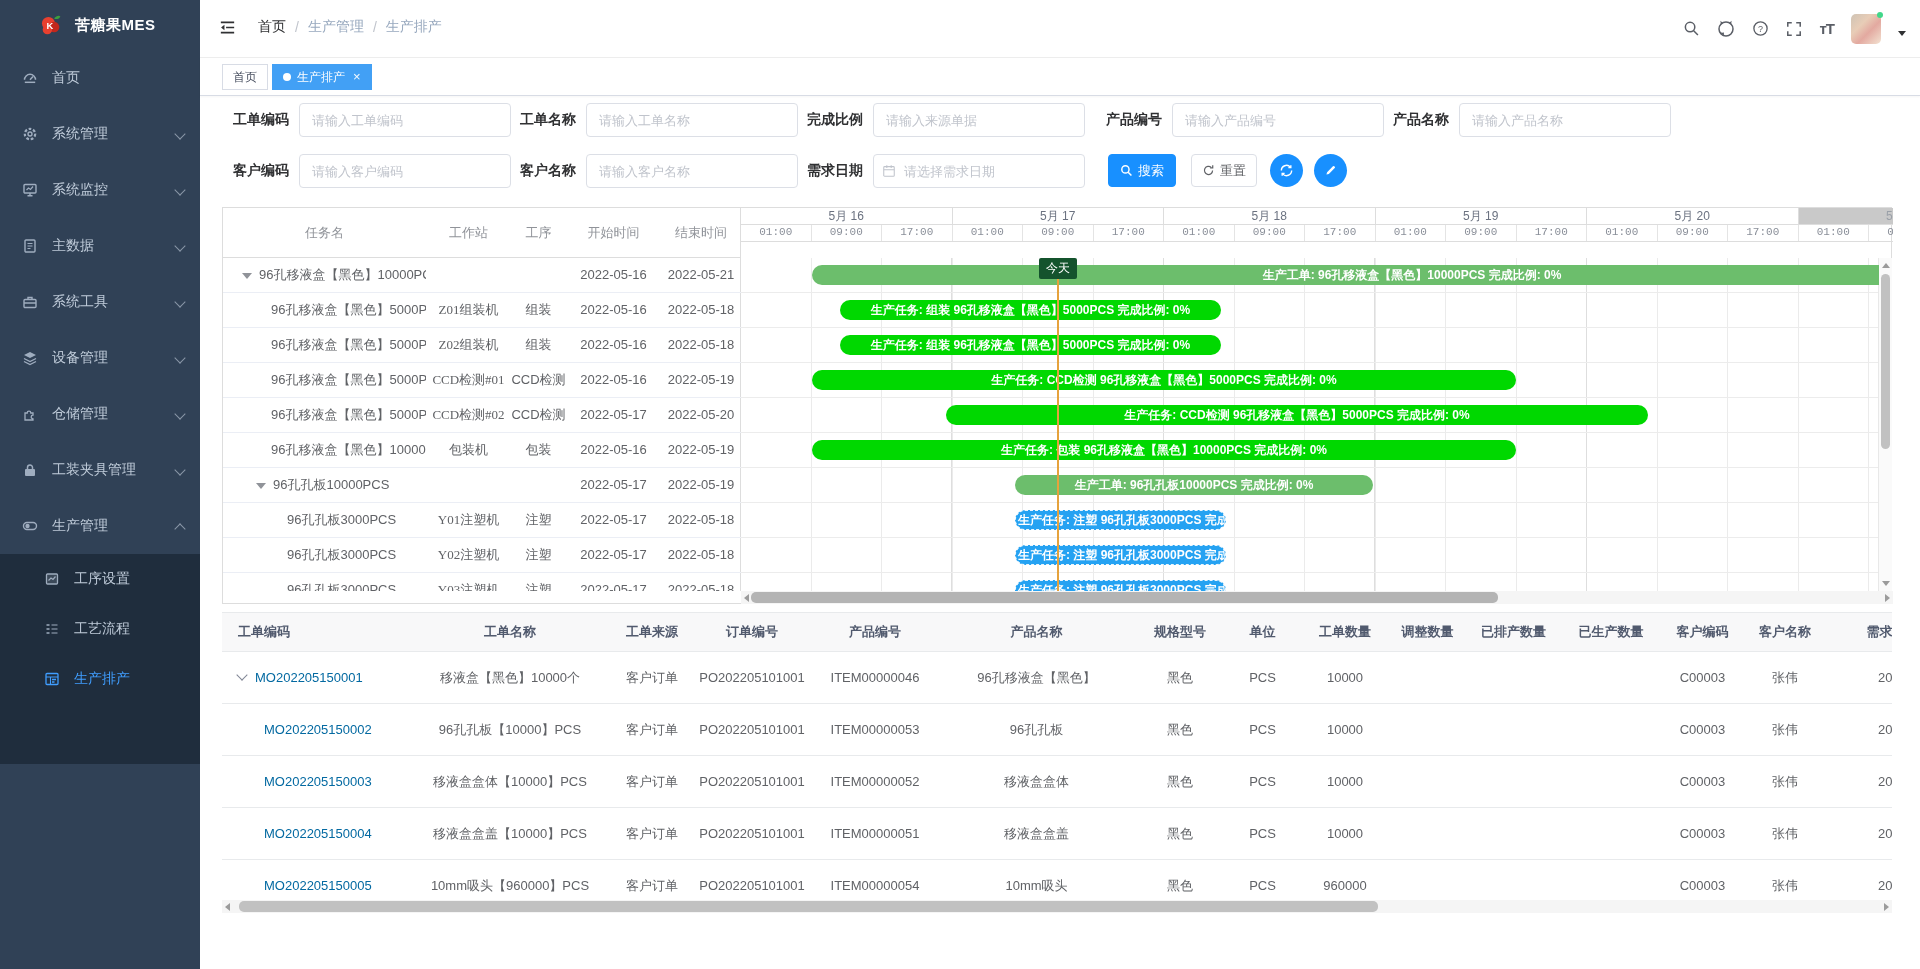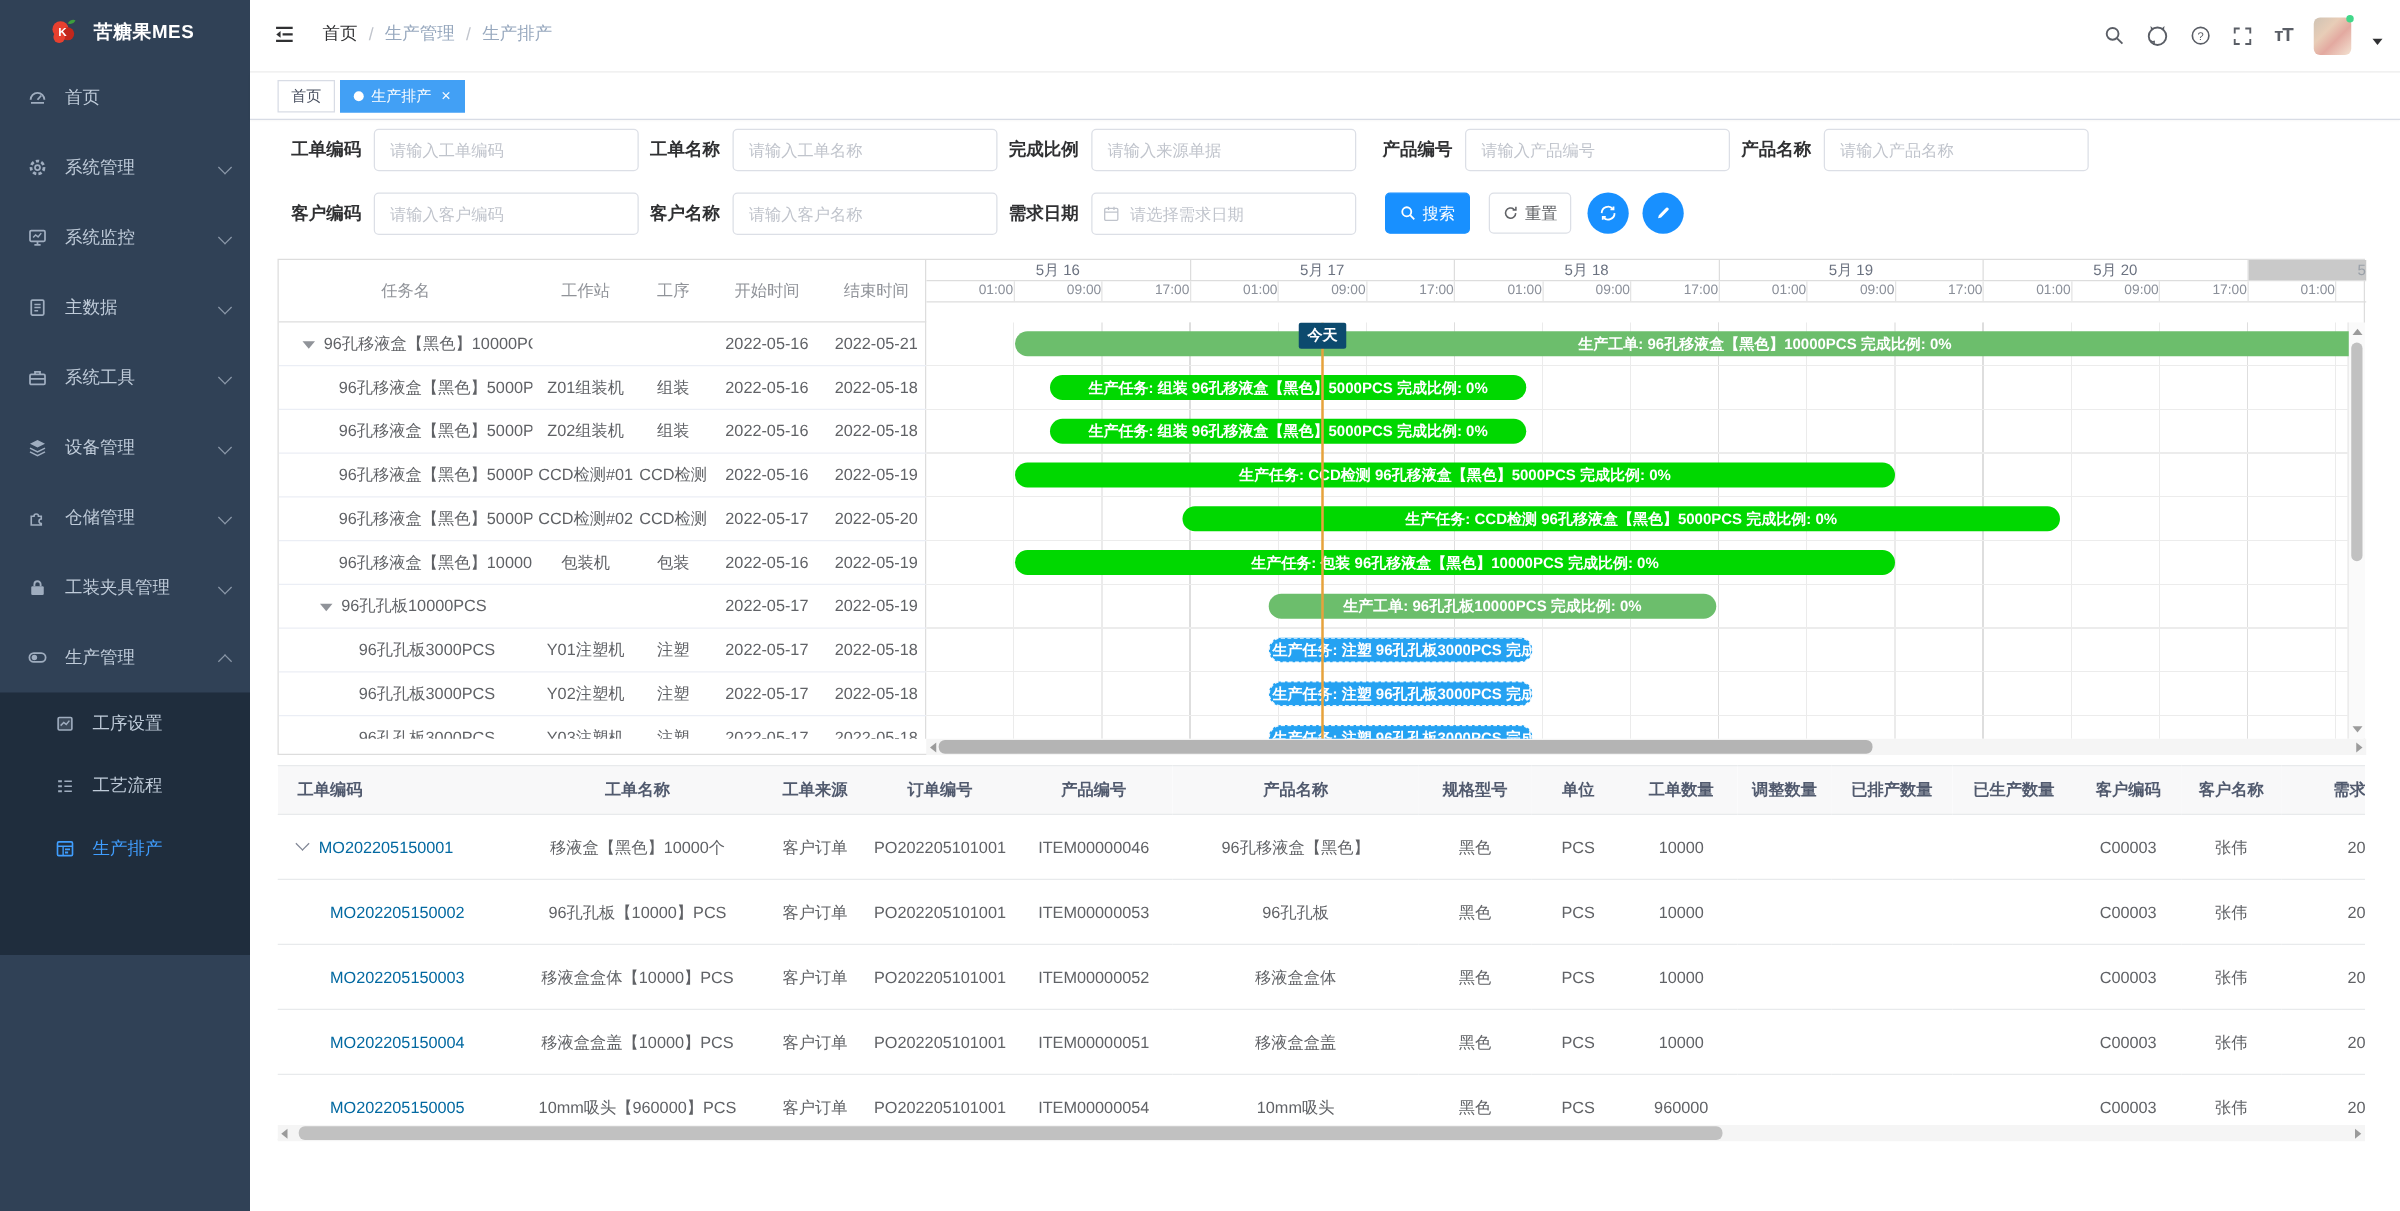--- a/index.html
+++ b/index.html
@@ -60,44 +60,44 @@
   .cbtn.edit{left:1114px;}
   
   .gantt{position:absolute;left:22px;top:207px;width:1670px;height:397px;border:1px solid #ddd;box-sizing:border-box;}
   .g-left{position:absolute;left:0;top:0;width:518px;height:383px;border-right:1px solid #ddd;box-sizing:border-box;}
   .g-left-head{position:absolute;left:0;top:0;width:518px;height:50px;border-bottom:1px solid #ddd;display:flex;align-items:center;color:#909399;font-size:13px;box-sizing:border-box;}
   .g-lh{text-align:center;}
   .g-left-rows{position:absolute;left:0;top:50px;width:518px;height:333px;overflow:hidden;}
   .g-lrow{display:flex;height:35px;border-bottom:1px solid #ebeef5;box-sizing:border-box;}
   .g-c{font-size:13px;color:#606266;line-height:34px;white-space:nowrap;overflow:hidden;box-sizing:border-box;}
   .g-c.name{width:203px;}
-  .g-c.station{width:85px;text-align:center;}
+  .g-c.station{width:85px;text-align:center;font-family:Liberation Serif, serif;}
   .g-c.process{width:55px;text-align:center;}
   .g-c.start{width:95px;text-align:center;}
   .g-c.end{width:80px;text-align:center;}
   .tri{display:inline-block;width:0;height:0;border-left:5px solid transparent;border-right:5px solid transparent;border-top:6px solid #909399;margin-right:7px;vertical-align:middle;cursor:pointer;}
   .g-head-right{position:absolute;left:518px;top:0;width:1152px;height:50px;overflow:hidden;}
   .g-week{height:16px;border-bottom:1px solid #ddd;font-size:12px;color:#6b7280;display:flex;align-items:center;justify-content:center;box-sizing:border-box;}
   .g-week span{margin-left:115px;}
   .g-days,.g-hours{display:flex;height:17px;border-bottom:1px solid #ddd;box-sizing:border-box;width:1400px;}
   .g-day{font-size:12px;color:#6b7280;text-align:center;line-height:16px;border-right:1px solid #ddd;box-sizing:border-box;flex:none;}
   .g-day.muted{background:#c9c9c9;color:#9aa0a8;}
-  .g-hour{font-size:11px;color:#8a8f99;text-align:right;line-height:15px;border-right:1px solid #e4e4e4;box-sizing:border-box;flex:none;}
+  .g-hour{font-size:11px;color:#8a8f99;text-align:center;line-height:15px;border-right:1px solid #e4e4e4;box-sizing:border-box;flex:none;font-family:Liberation Mono, monospace;}
   .g-grid{position:absolute;left:518px;top:50px;width:1138px;height:333px;overflow:hidden;background-image:
      repeating-linear-gradient(to bottom,transparent 0 34px,#ececec 34px 35px),
      repeating-linear-gradient(to right,transparent 0 210.5px,#dedede 210.5px 211.5px),
      repeating-linear-gradient(to right,transparent 0 69.5px,#ebebeb 69.5px 70.5px);}
   .bar{position:absolute;height:20px;border-radius:10px;display:flex;align-items:center;overflow:hidden;z-index:2;cursor:pointer;box-sizing:border-box;}
   .bar .bl{width:100%;text-align:center;font-size:12px;font-weight:600;color:#fff;white-space:nowrap;}
   .bar.order{background:#6cbe6c;}
   .bar.task{background:#00d800;}
   .bar.blue{background:#25a2f2;border:1px dashed rgba(255,255,255,.9);}
   .bar.blue .bl{text-align:left;padding-left:2px;}
   .today-line{position:absolute;top:0;width:2px;height:333px;background:#e6a23c;z-index:3;}
-  .today-label{position:absolute;top:0;left:1px;transform:translateX(-50%);background:#0c4a6e;color:#fff;font-size:12px;padding:2px 7px;border-radius:2px;z-index:4;white-space:nowrap;font-weight:bold;}
+  .today-label{position:absolute;top:0;left:1px;transform:translateX(-50%);background:#14532d;color:#fff;font-size:12px;padding:2px 7px;border-radius:2px;z-index:4;white-space:nowrap;}
   .g-vscroll{position:absolute;left:1655px;top:50px;width:14px;height:333px;background:#fafafa;border-left:1px solid #e8e8e8;box-sizing:border-box;cursor:pointer;}
   .varr{position:absolute;left:3px;width:0;height:0;border-left:4px solid transparent;border-right:4px solid transparent;}
   .varr.up{top:5px;border-bottom:5px solid #9b9b9b;}
   .varr.dn{bottom:5px;border-top:5px solid #9b9b9b;}
   .vthumb{position:absolute;left:2px;top:16px;width:9px;height:175px;border-radius:5px;background:#c1c1c1;}
   .g-hscroll{position:absolute;left:518px;top:383px;width:1152px;height:13px;background:#f5f5f5;cursor:pointer;}
   .harr{position:absolute;top:3px;width:0;height:0;border-top:4px solid transparent;border-bottom:4px solid transparent;}
   .harr.l{left:3px;border-right:5px solid #9b9b9b;}
   .harr.r{right:3px;border-left:5px solid #9b9b9b;}
   .hthumb{position:absolute;left:10px;top:1px;width:747px;height:11px;border-radius:5px;background:#b4b4b4;}

